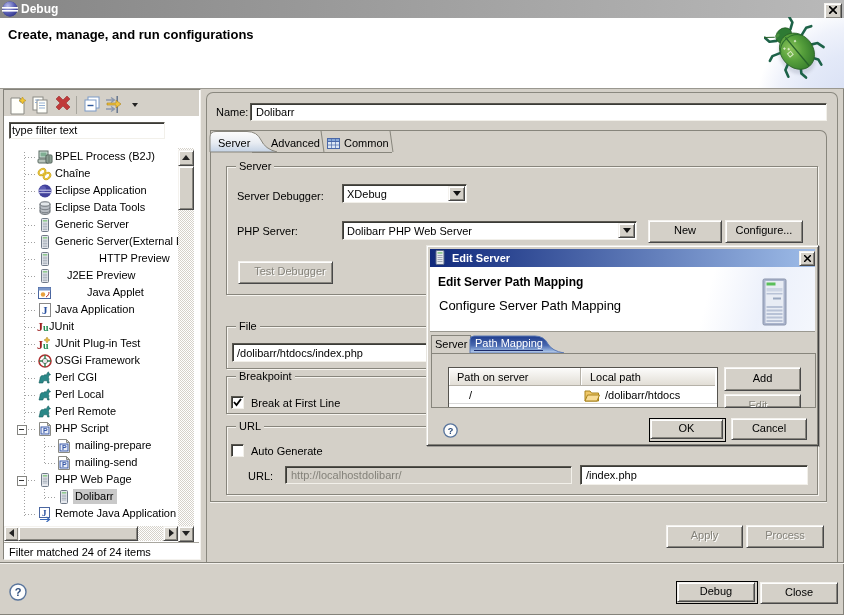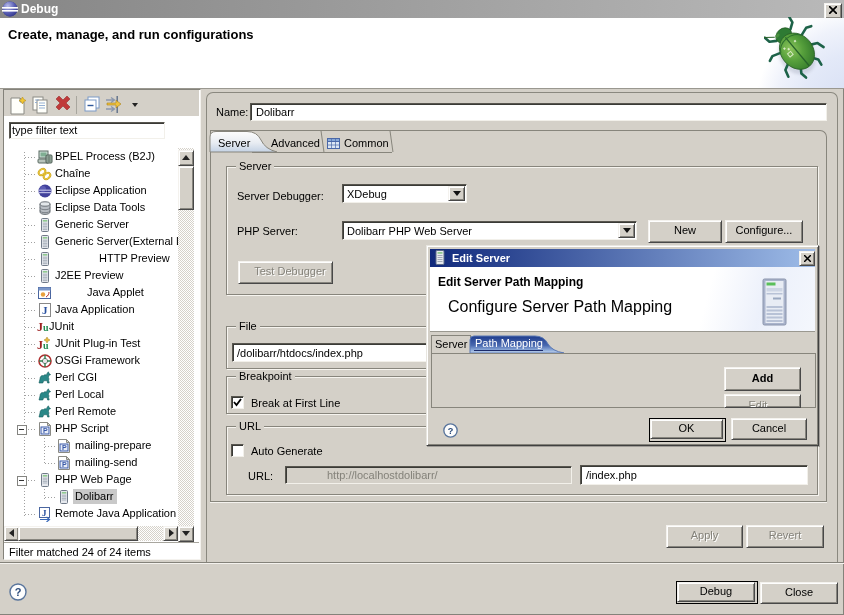--- a/index.html
+++ b/index.html
@@ -164,21 +164,21 @@
 <div class="lbl" style="left:51px;top:91px;">Generic Server(External La</div>
 <div class="abs" style="left:21px;top:115px;width:11px;height:1px;background-image:repeating-linear-gradient(90deg,#a0a0a0 0 1px,transparent 1px 3px);"></div>
 <svg class="abs" style="left:33px;top:107px" width="16" height="16">
       <use href="#i-server"></use>
     </svg>
 <div class="lbl" style="left:51px;top:108px;padding-left:44px;">HTTP Preview</div>
 <div class="abs" style="left:21px;top:132px;width:11px;height:1px;background-image:repeating-linear-gradient(90deg,#a0a0a0 0 1px,transparent 1px 3px);"></div>
 <svg class="abs" style="left:33px;top:124px" width="16" height="16">
       <use href="#i-server"></use>
     </svg>
-<div class="lbl" style="left:51px;top:125px;text-align:center;">J2EE Preview</div>
+<div class="lbl" style="left:63px;top:125px;text-align:center;">J2EE Preview</div>
 <div class="abs" style="left:21px;top:149px;width:11px;height:1px;background-image:repeating-linear-gradient(90deg,#a0a0a0 0 1px,transparent 1px 3px);"></div>
 <svg class="abs" style="left:33px;top:141px" width="16" height="16">
       <use href="#i-japplet"></use>
     </svg>
 <div class="lbl" style="left:51px;top:142px;margin-left:32px;">Java Applet</div>
 <div class="abs" style="left:21px;top:166px;width:11px;height:1px;background-image:repeating-linear-gradient(90deg,#a0a0a0 0 1px,transparent 1px 3px);"></div>
 <svg class="abs" style="left:33px;top:158px" width="16" height="16">
       <use href="#i-japp"></use>
     </svg>
 <div class="lbl" style="left:51px;top:159px;">Java Application</div>
@@ -415,26 +415,26 @@
   </svg>
 <div class="lbl" style="left:251px;top:397px;">Break at First Line</div>
 
 <div class="grp" style="left:226px;top:426px;width:590px;height:67px;">
  <span class="grplbl" style="left:9px;">URL</span>
 </div>
 <div class="cb" style="left:231px;top:444px;"></div>
 <div class="lbl" style="left:251px;top:445px;">Auto Generate</div>
 <div class="lbl" style="left:248px;top:470px;">URL:</div>
 <div class="sunken" style="left:285px;top:466px;width:285px;height:16px;background:#d4d0c8;"></div>
-<div class="lbl" style="left:291px;top:469px;color:#84827a;margin-left:36px;">http://localhostdolibarr/</div>
+<div class="lbl" style="left:291px;top:469px;color:#84827a;">http://localhostdolibarr/</div>
 <div class="sunken" style="left:580px;top:465px;width:226px;height:18px;"></div>
 <div class="lbl" style="left:586px;top:469px;">/index.php</div>
 
 <div class="btn btnd" style="left:666px;top:525px;width:75px;height:21px;"><span>Apply</span></div>
-<div class="btn btnd" style="left:746px;top:525px;width:76px;height:21px;"><span>Revert</span></div>
+<div class="btn btnd" style="left:746px;top:525px;width:76px;height:21px;"><span>Process</span></div>
 
 <div class="abs" style="left:0;top:562px;width:844px;height:1px;background:#84827a;"></div>
 <div class="abs" style="left:0;top:563px;width:844px;height:1px;background:#f4f2ee;"></div>
 <svg class="abs" style="left:9px;top:583px" width="18" height="18" viewBox="0 0 18 18">
  <circle cx="9" cy="9" r="8" fill="#fdfdfd" stroke="#58749c" stroke-width="1.4"></circle>
  <text x="5.7" y="13" font-size="11" font-weight="bold" fill="#2a4a7a">?</text>
 </svg>
 <div class="abs" style="left:676px;top:581px;width:80px;height:21px;border:1px solid #000;background:#d4d0c8;"></div>
 <div class="btn" style="left:677px;top:582px;width:76px;height:18px;"><span style="top:2px;">Debug</span></div>
 <div class="btn" style="left:760px;top:582px;width:76px;height:20px;"><span>Close</span></div>
@@ -449,21 +449,21 @@
   <path d="M4.5 5.5 h5 M4.5 7.5 h5 M4.5 9.5 h5 M4.5 11.5 h5" stroke="#9aa3b0" stroke-width=".9"></path>
  </svg>
  <div class="abs" style="left:25px;top:6px;font-weight:bold;font-size:11px;color:#fff;">Edit Server</div>
  <div class="btn" style="left:372px;top:5px;width:14px;height:13px;"><svg width="7" height="7" viewBox="0 0 8 8" style="margin-top:2px">
         <path d="M0 0 L8 8 M8 0 L0 8" stroke="#000" stroke-width="1.7"></path>
       </svg></div>
 
  <div class="abs" style="left:3px;top:21px;width:385px;height:64px;background:#fff;"></div>
  <div class="abs" style="left:255px;top:21px;width:133px;height:64px;background:linear-gradient(105deg,rgba(255,255,255,0) 22%,rgba(233,238,250,.85) 60%,rgba(244,247,253,1) 100%);"></div>
  <div class="abs" style="left:11px;top:29px;font-weight:bold;font-size:12px;">Edit Server Path Mapping</div>
- <div class="abs" style="left:21px;top:52px;font-size:16px;">Configure Server Path Mapping</div>
+ <div class="abs" style="left:12px;top:52px;font-size:13px;">Configure Server Path Mapping</div>
  <svg class="abs" style="left:335px;top:32px" width="25" height="48" viewBox="0 0 25 48">
   <rect x="1" y="1" width="23" height="46" rx="1.5" fill="#aab4cc" stroke="#8a94ac"></rect>
   <rect x="3.5" y="3" width="18" height="42" fill="#e8ecf4"></rect>
   <rect x="4.5" y="4.5" width="9" height="3" fill="#5abf5a"></rect>
   <rect x="4.5" y="10" width="16" height="3.5" fill="#cdd5e4"></rect>
   <rect x="4.5" y="15" width="16" height="1.5" fill="#b8c2d6"></rect>
   <rect x="11" y="19.5" width="8" height="2" fill="#9aa8c0"></rect>
   <g fill="#b8c2d6">
         <rect x="4.5" y="28" width="16" height="2"></rect>
         <rect x="4.5" y="31.5" width="16" height="2"></rect>
@@ -485,21 +485,34 @@
           <stop offset=".85" stop-color="#93b0dc"></stop>
           <stop offset="1" stop-color="#c8d8f0"></stop>
         </linearGradient>
       </defs>
  </svg>
  <div class="abs" style="left:48px;top:91px;font-size:11px;color:#fff;">Path Mapping</div>
  <div class="abs" style="left:47px;top:104px;width:69px;height:1px;background:#1a2a6a;"></div>
 
  <div class="abs" style="left:4px;top:107px;width:383px;height:53px;border:1px solid #87857c;"></div>
 
- <div class="btn" style="left:297px;top:121px;width:75px;height:22px;"><span style="top:4px;font-weight:bold;">Add</span></div>
+ <div class="abs" style="left:21px;top:121px;width:268px;height:39px;background:#fff;border:1px solid #55534e;border-bottom:none;">
+  <div class="abs" style="left:0;top:0;width:131px;height:17px;background:linear-gradient(180deg,#fcfcfb,#e2ded6);border-right:1px solid #b5b1a8;border-bottom:1px solid #b5b1a8;box-shadow:inset 1px 1px 0 #fff;"></div>
+  <div class="abs" style="left:132px;top:0;width:134px;height:17px;background:linear-gradient(180deg,#fcfcfb,#e2ded6);border-bottom:1px solid #b5b1a8;box-shadow:inset 1px 1px 0 #fff;"></div>
+  <div class="lbl" style="left:8px;top:3px;">Path on server</div>
+  <div class="lbl" style="left:141px;top:3px;">Local path</div>
+  <div class="lbl" style="left:20px;top:21px;">/</div>
+  <svg class="abs" style="left:135px;top:21px" width="16" height="13" viewBox="0 0 16 13">
+   <path d="M1 2 h5 l1.5 2 h7 v8 h-13.5 z" fill="#f0c869" stroke="#a8821a"></path>
+   <path d="M1 12 l2.5-6 h12 l-2.5 6 z" fill="#f8dc96" stroke="#a8821a"></path>
+  </svg>
+  <div class="lbl" style="left:156px;top:21px;">/dolibarr/htdocs</div>
+  <div class="abs" style="left:0;top:35px;width:268px;height:1px;background:#d8d8d8;"></div>
+ </div>
+ <div class="btn" style="left:297px;top:121px;width:75px;height:22px;"><span style="top:4px;">Add</span></div>
  <div class="btn btnd" style="left:297px;top:148px;width:75px;height:12px;overflow:hidden;"><span style="top:4px;">Edit...</span></div>
 
  <svg class="abs" style="left:16px;top:177px" width="15" height="15" viewBox="0 0 18 18">
   <circle cx="9" cy="9" r="8" fill="#fdfdfd" stroke="#58749c" stroke-width="1.6"></circle>
   <text x="5.7" y="13" font-size="11" font-weight="bold" fill="#2a4a7a">?</text>
  </svg>
  <div class="abs" style="left:222px;top:172px;width:75px;height:22px;border:1px solid #000;background:#d4d0c8;"></div>
  <div class="btn" style="left:223px;top:173px;width:71px;height:18px;"><span style="top:2px;">OK</span></div>
  <div class="btn" style="left:304px;top:172px;width:74px;height:20px;"><span>Cancel</span></div>
 </div>

